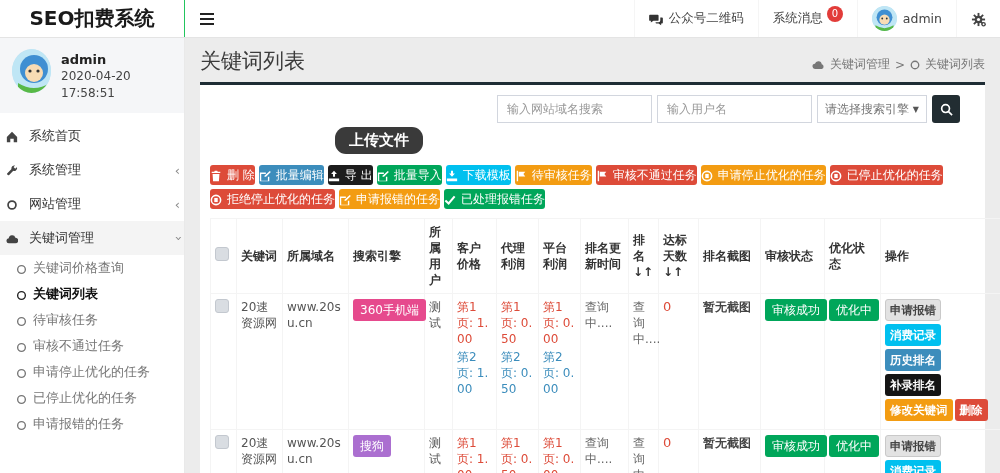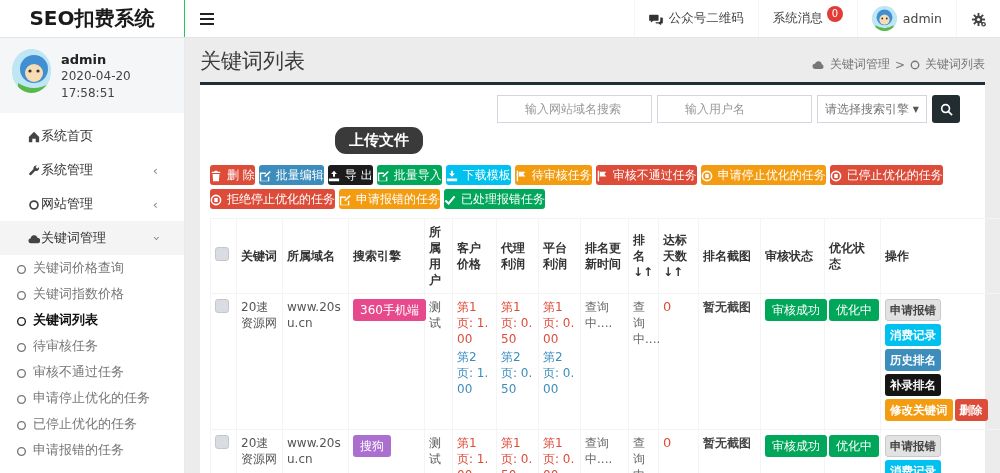--- a/index.html
+++ b/index.html
@@ -20,38 +20,38 @@
   .avatar { border-radius:50%; overflow:hidden; background:#bfe3f3; display:block; }
   .avatar svg { display:block; }
 
   
   .sidebar { position:absolute; left:0; top:38px; width:185px; bottom:0; background:#fff;
              border-right:1px solid #e9e9e9; overflow:hidden; }
   .user-panel { background:#f5f6f8; padding:11px 10px 11px 12px; display:flex; gap:10px; align-items:flex-start; }
   .up-info { font-size:12px; color:#444; line-height:17px; padding-top:2px; }
   .up-name { font-weight:bold; font-size:13px; color:#222; }
   .menu { padding-top:6px; }
-  .mi { display:flex; align-items:center; padding:8px 26px; color:#333; cursor:pointer; }
+  .mi { display:flex; align-items:center; gap:10px; padding:8px 4px; color:#333; cursor:pointer; }
   .mi .micon { width:15px; text-align:center; color:#444; flex:0 0 15px; }
   .mi.active-parent { background:#f4f4f4; }
   .chev { margin-left:auto; color:#888; font-size:13px; line-height:1; }
   .chev.down { transform:rotate(-90deg); }
   .smi { display:flex; align-items:center; gap:4px; padding:4px 2px 4px 16px; color:#777; cursor:pointer; }
   .smi .micon { width:13px; flex:0 0 13px; }
   .smi.active { color:#111; font-weight:bold; }
 
   
   .main { position:absolute; left:185px; top:38px; right:0; bottom:0; background:#ececec; overflow:hidden; }
   .content-header { display:flex; padding:9px 15px 7px; align-items:flex-start; }
   .page-title { font-size:21px; color:#3b3b3b; font-weight:500; }
   .crumbs { margin-left:auto; display:flex; align-items:center; gap:5px; font-size:12px; color:#777; padding-top:9px; }
   .panel { margin:0 15px; background:#fff; border-top:3px solid #1f2d35; padding:10px; height:420px; }
 
   .filters { display:flex; justify-content:flex-end; align-items:center; margin-right:15px; }
-  .f-input { width:155px; height:28px; border:1px solid #d2d6de; padding:0 27px; font-size:12px; color:#555;
+  .f-input { width:155px; height:28px; border:1px solid #d2d6de; padding:0 9px; font-size:12px; color:#555;
              margin-left:5px; font-family:inherit; }
   .f-input::placeholder { color:#999; }
   .f-select { width:110px; height:28px; border:1px solid #d2d6de; margin-left:5px; background:#fff;
               display:flex; align-items:center; justify-content:space-between; padding:0 7px; font-size:12px; color:#777; cursor:pointer; }
   .f-select .caret { font-size:8px; color:#555; }
   .f-btn { width:28px; height:28px; background:#222d32; border:none; border-radius:3px; margin-left:5px;
            display:flex; align-items:center; justify-content:center; cursor:pointer; }
   .upload-btn { margin:4px 10px 0 125px; background:#3a3a3a; color:#fff; border:none; border-radius:11px;
                 padding:4px 14px; font-size:15px; font-weight:bold; display:inline-block; cursor:pointer; }
 
@@ -177,26 +177,20 @@
             <path fill="#444" d="M3.6 12a2.9 2.9 0 0 1-.4-5.8A4 4 0 0 1 11 5.4 2.9 2.9 0 0 1 10.8 12Z"></path>
           </svg></span>
         <span>关键词管理</span>
         <span class="chev down">‹</span>
       </div>
       <div class="smi">
         <span class="micon"><svg width="11" height="11" viewBox="0 0 12 12">
             <circle cx="6" cy="6" r="4.2" fill="none" stroke="#777" stroke-width="1.5"></circle>
           </svg></span>
         <span>关键词价格查询</span>
-      </div>
-      <div class="smi">
-        <span class="micon"><svg width="11" height="11" viewBox="0 0 12 12">
-            <circle cx="6" cy="6" r="4.2" fill="none" stroke="#777" stroke-width="1.5"></circle>
-          </svg></span>
-        <span>关键词指数价格</span>
       </div>
       <div class="smi active">
         <span class="micon"><svg width="11" height="11" viewBox="0 0 12 12">
             <circle cx="6" cy="6" r="4.2" fill="none" stroke="#222" stroke-width="1.5"></circle>
           </svg></span>
         <span>关键词列表</span>
       </div>
       <div class="smi">
         <span class="micon"><svg width="11" height="11" viewBox="0 0 12 12">
             <circle cx="6" cy="6" r="4.2" fill="none" stroke="#777" stroke-width="1.5"></circle>

